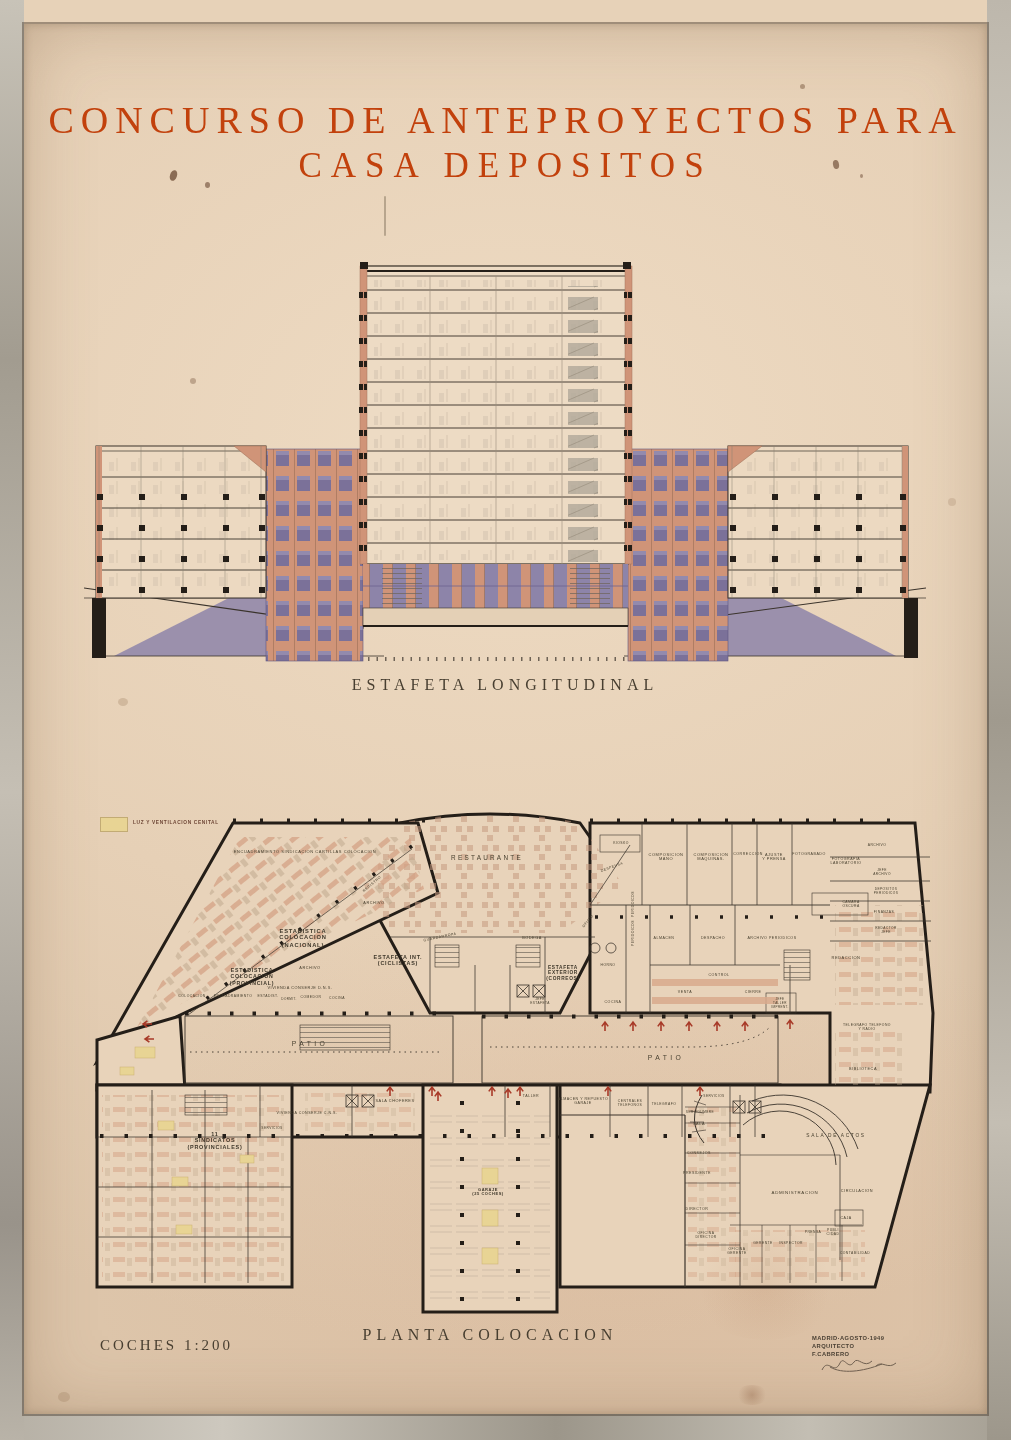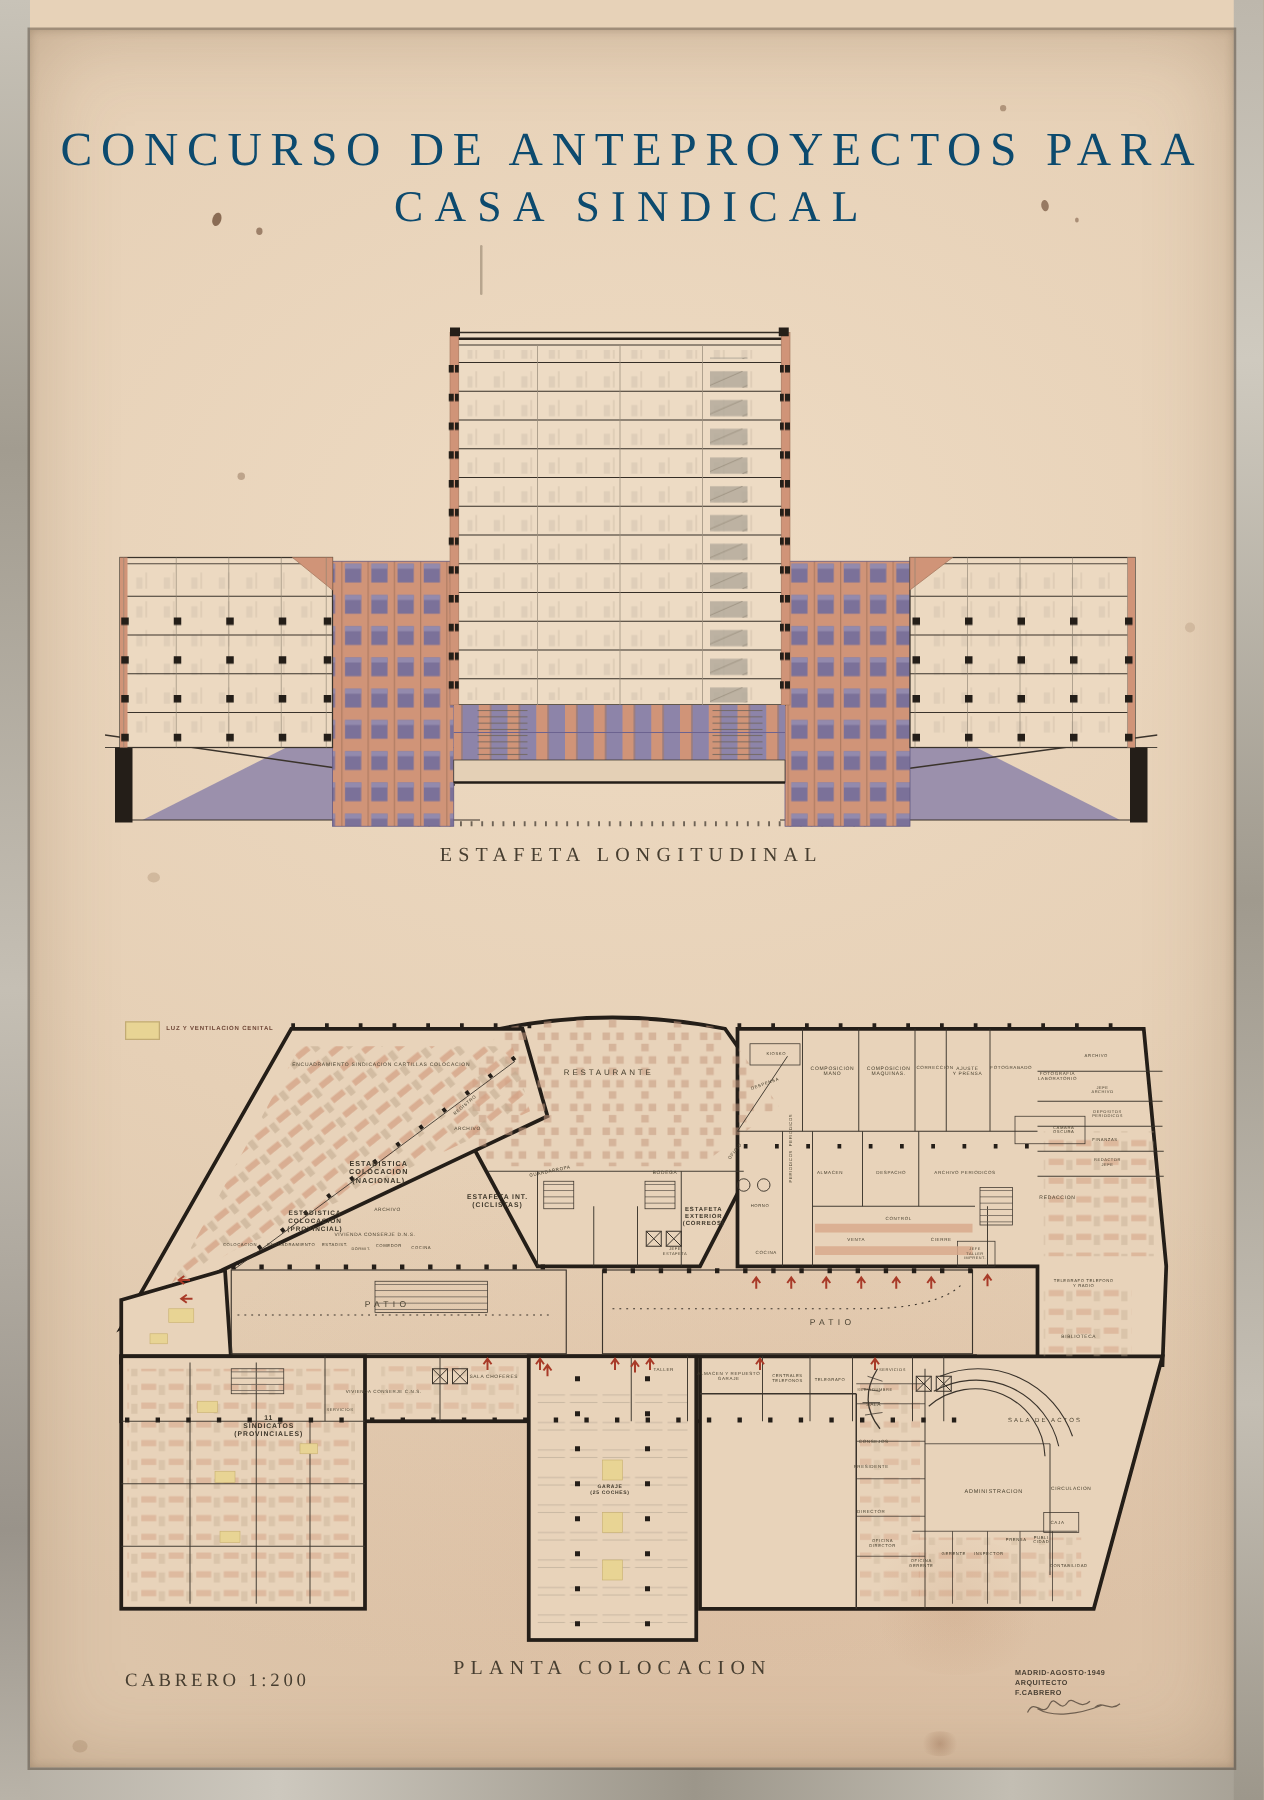--- a/index.html
+++ b/index.html
@@ -17,21 +17,21 @@
     background:linear-gradient(180deg,#bdb7ac,#cfcabf 20%,#a09a8e 50%,#c4beb3 78%,#9d978b);}
   .fr-edge{position:absolute;z-index:41;left:22px;top:22px;right:22px;bottom:24px;
     border:2px solid rgba(70,58,45,.45);pointer-events:none;}
   
   .paper{position:absolute;z-index:1;left:24px;top:24px;right:24px;bottom:26px;
     background:
       radial-gradient(ellipse 900px 600px at 62% 88%, rgba(205,140,105,.13), rgba(0,0,0,0) 60%),
       radial-gradient(ellipse 1200px 900px at 50% 30%, #eedbc3, #e6d0b6 55%, #ddc5aa);
     box-shadow:inset 0 0 70px rgba(120,88,58,.30), inset 0 0 8px rgba(80,60,40,.28);}
   
-  .title{position:absolute;left:0;right:0;text-align:center;color:#0c4a6e;
+  .title{position:absolute;left:0;right:0;text-align:center;color:#c2410c;
     font-family:"Liberation Serif",serif;font-weight:400;z-index:5;}
   .t1{top:98px;font-size:38px;letter-spacing:7px;}
   .t2{top:146px;font-size:35px;letter-spacing:9px;}
   .caption{position:absolute;color:#473e30;font-family:"Liberation Serif",serif;
     letter-spacing:5px;font-size:16px;z-index:5;}
   .cap-sec{left:505px;top:676px;transform:translateX(-50%);}
   .cap-plan{left:490px;top:1326px;transform:translateX(-50%);}
   .cap-esc{left:100px;top:1337px;letter-spacing:3px;font-size:15px;}
   .credits{position:absolute;left:812px;top:1334px;width:110px;z-index:5;
     font-size:8px;transform:scale(.72);transform-origin:left top;font-weight:bold;
@@ -57,21 +57,21 @@
   .stain{position:absolute;z-index:4;border-radius:50%;pointer-events:none;}
 </style>
 </head>
 <body>
 
 <div class="stage">
 
   <div class="paper"></div>
 
   <div class="title t1">CONCURSO DE ANTEPROYECTOS PARA</div>
-  <div class="title t2">CASA SINDICAL</div>
+  <div class="title t2">CASA DEPOSITOS</div>
 
   <svg class="sec-svg" width="842" height="424" viewBox="0 0 842 424">
     <defs>
       <pattern id="facadeGrid" width="21" height="25" patternUnits="userSpaceOnUse">
         <rect width="21" height="25" fill="#d09478"></rect>
         <rect x="3" y="5" width="13" height="15" fill="#7b7199"></rect>
         <rect x="3" y="5" width="13" height="4" fill="#938aad"></rect>
         <rect x="0" y="0" width="1" height="25" fill="#b07d63"></rect>
       </pattern>
       <pattern id="towerTex" width="22" height="23" patternUnits="userSpaceOnUse">
@@ -502,21 +502,21 @@
   <div class="pl" style="left:795px;top:1193px;--s:.55">ADMINISTRACION</div>
   <div class="pl" style="left:857px;top:1191px;--s:.48">CIRCULACION</div>
   <div class="pl" style="left:846px;top:1218px;--s:.45">CAJA</div>
   <div class="pl b" style="left:488px;top:1192px;--s:.5">GARAJE
 (25 COCHES)</div>
   <div class="pl" style="left:863px;top:1069px;--s:.48">BIBLIOTECA</div>
   <div class="pl" style="left:867px;top:1027px;--s:.42">TELEGRAFO  TELEFONO
 Y RADIO</div>
 
   <div class="caption cap-plan">PLANTA COLOCACION</div>
-  <div class="caption cap-esc">CABRERO 1:200</div>
+  <div class="caption cap-esc">COCHES 1:200</div>
   <div class="credits">
     <div>MADRID·AGOSTO·1949</div>
     <div>ARQUITECTO F.CABRERO</div>
   </div>
   <svg class="sig" width="90" height="30" viewBox="0 0 90 30">
     <path d="M4,18 C10,5 16,24 22,11 C26,3 30,19 36,10 C40,4 46,17 54,9 M12,15 C24,22 44,20 64,12 M58,14 C64,8 70,18 78,11" stroke="#55483c" stroke-width="1" fill="none"></path>
   </svg>
 
   <div class="stain" style="left:170px;top:170px;width:7px;height:11px;background:#6b4a33;opacity:.75;transform:rotate(18deg);"></div>
   <div class="stain" style="left:205px;top:182px;width:5px;height:6px;background:#6b4a33;opacity:.6;"></div>

